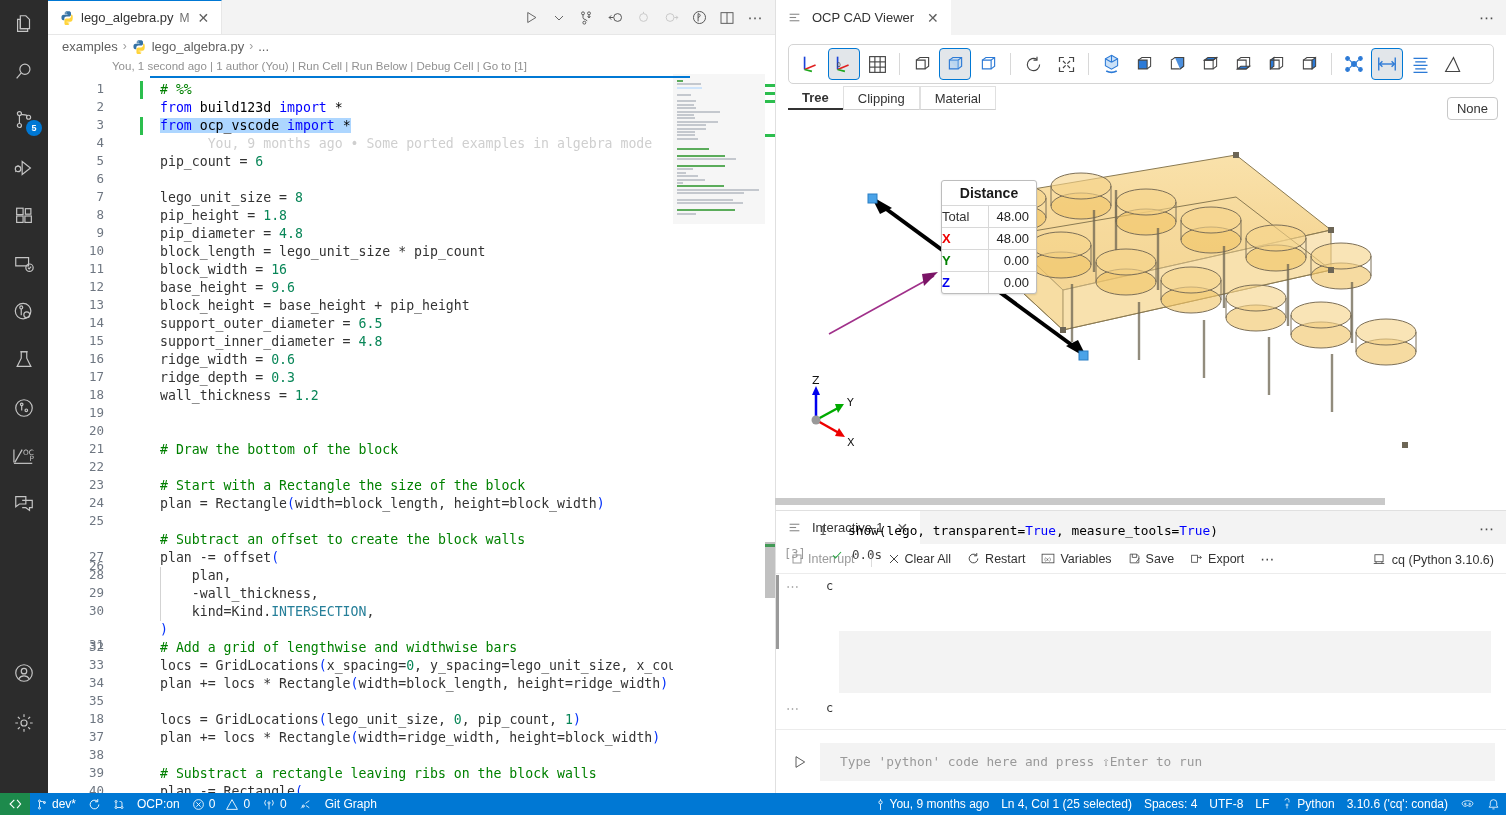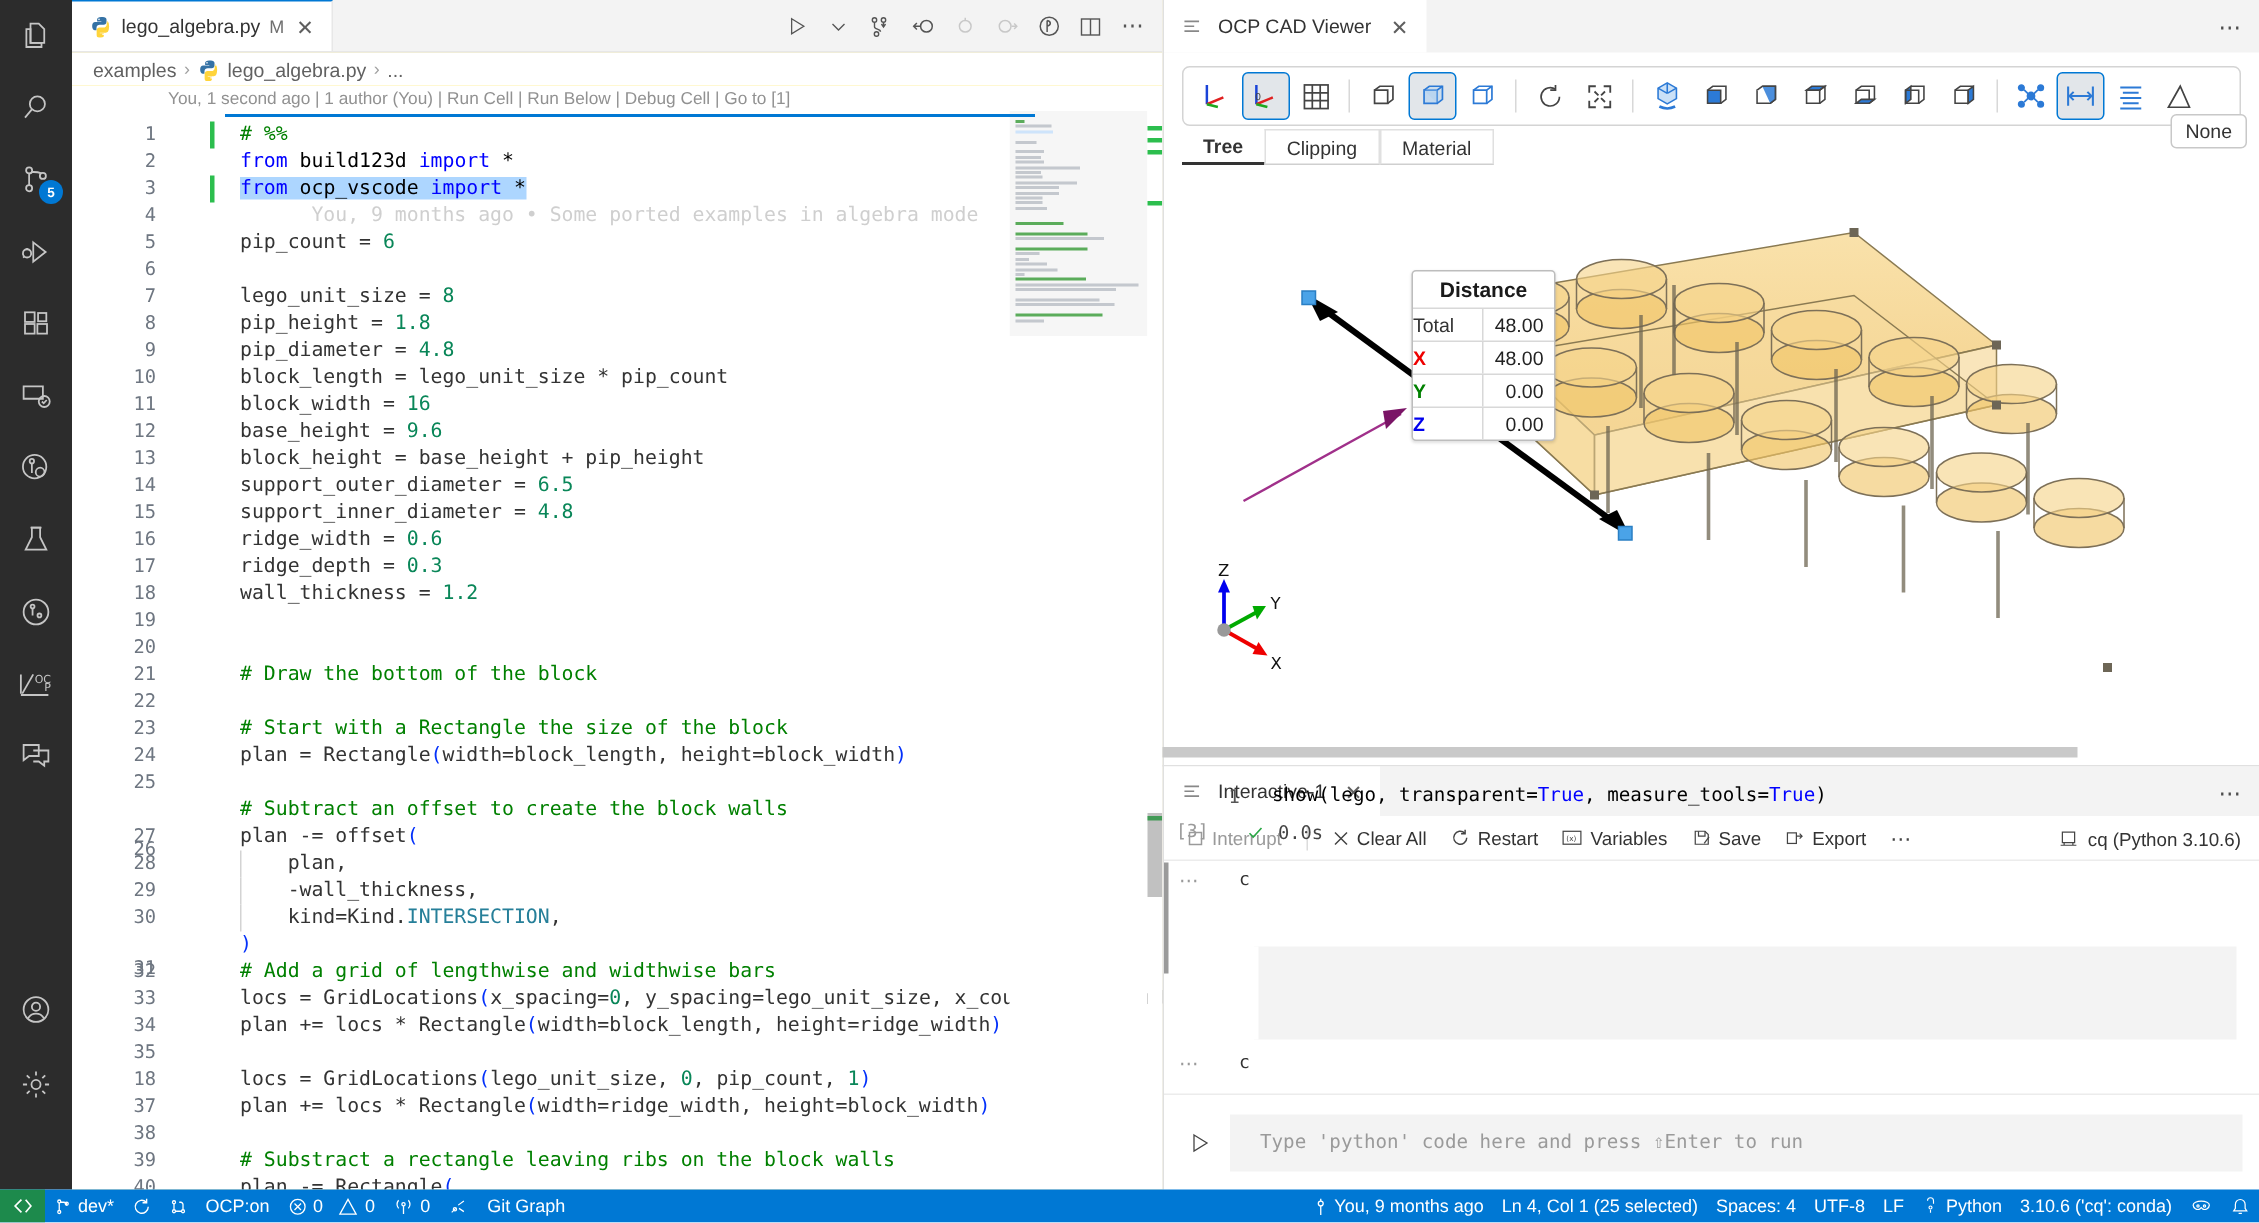--- a/index.html
+++ b/index.html
@@ -27,21 +27,21 @@
     position: absolute; right: 6px; bottom: 8px;
     background: #0078d4; color: #fff;
     font-size: 9px; font-weight: bold;
     border-radius: 8px; min-width: 16px; height: 16px;
     line-height: 16px; text-align: center; padding: 0 3px;
   }
 
   
   #editor-group {
     position: absolute; left: 48px; top: 0; width: 727px; height: 793px;
-    background: #fde047;
+    background: #404040;
   }
   #tab-bar {
     position: relative; height: 35px; background: #f3f3f3;
     border-bottom: 1px solid #e7e7e7;
     display: flex; align-items: stretch;
   }
   .editor-tab {
     display: flex; align-items: center; gap: 6px;
     padding: 0 10px 0 12px;
     background: #ffffff;
@@ -177,21 +177,21 @@
     font-size: 13px;
   }
   .sub-tab {
     padding: 0 14px; display: flex; align-items: center;
     border-bottom: 2px solid transparent; color: #333;
   }
   .sub-tab.active { font-weight: bold; border-bottom-color: #333; }
   .sub-tab:not(.active) { border: 1px solid #e0e0e0; border-bottom: 1px solid #cfcfcf; }
 
   #none-badge {
-    position: absolute; right: 8px; top: 76px;
+    position: absolute; right: 8px; top: 97px;
     border: 1px solid #c8c8c8; border-radius: 4px;
     padding: 3px 9px; font-size: 13px; color: #333; background: #fff;
   }
 
   #viewer-canvas {
     position: absolute; left: 0; top: 130px; width: 731px; height: 360px;
     overflow: hidden;
   }
   #dist-table {
     position: absolute; left: 165px; top: 180px;

